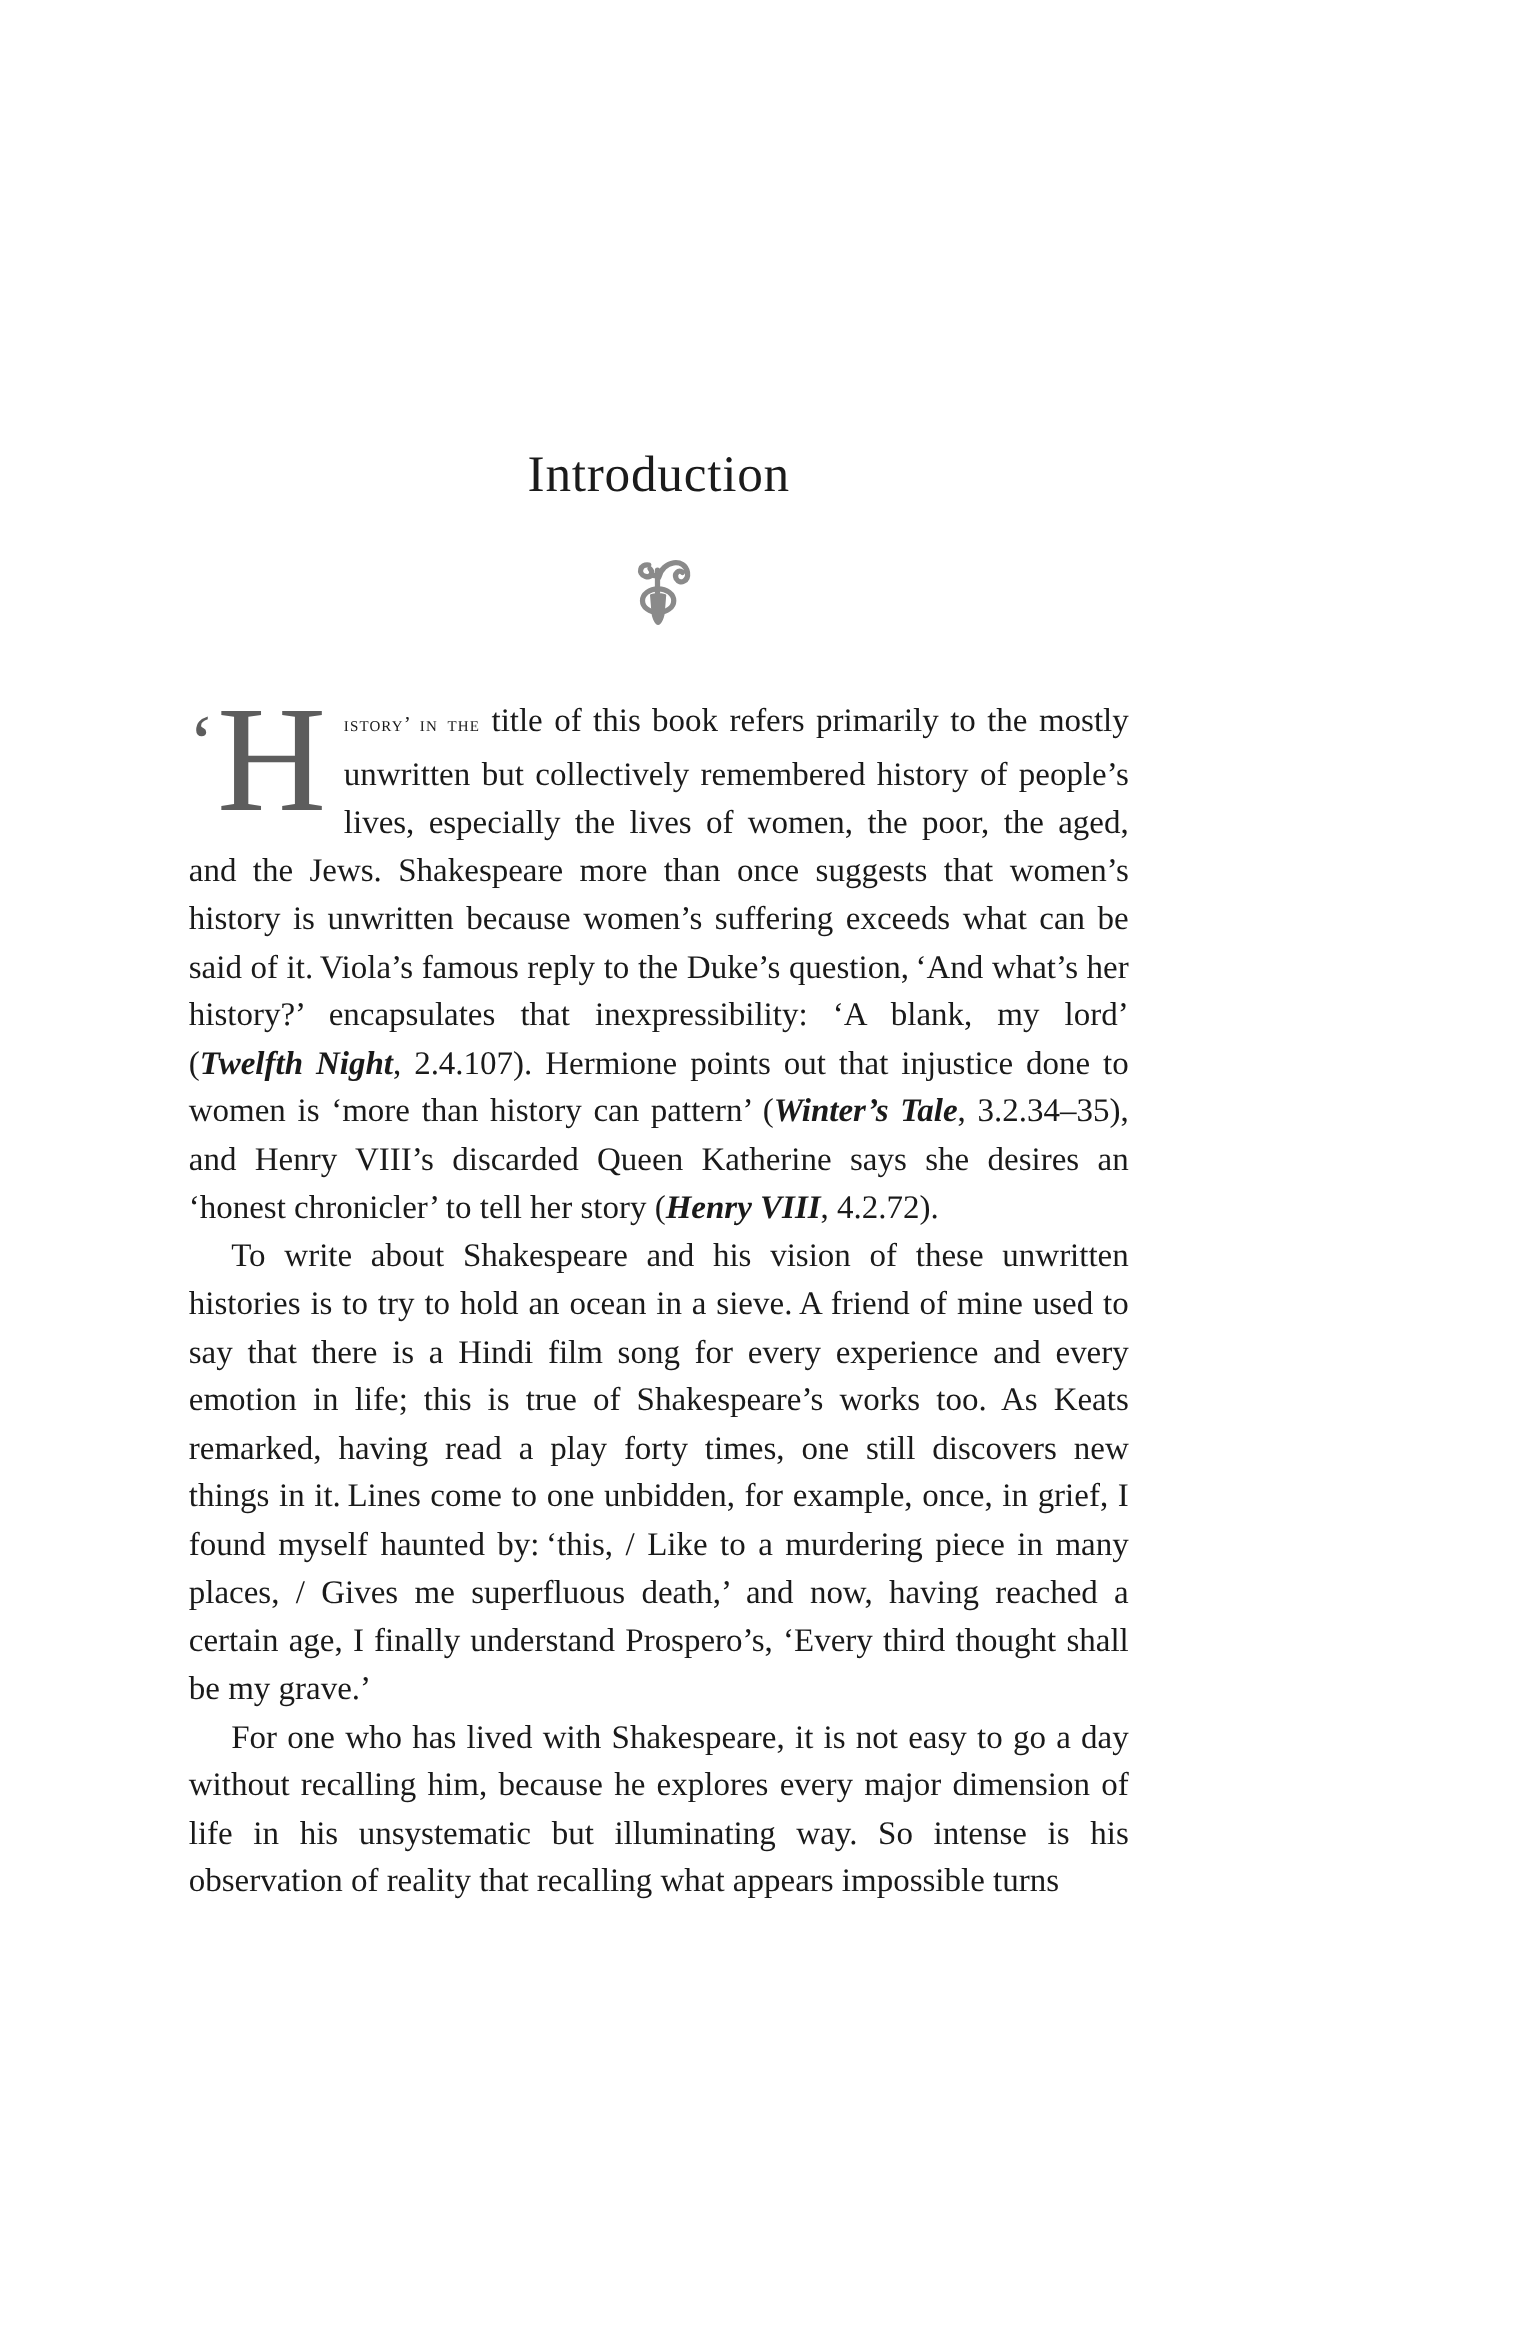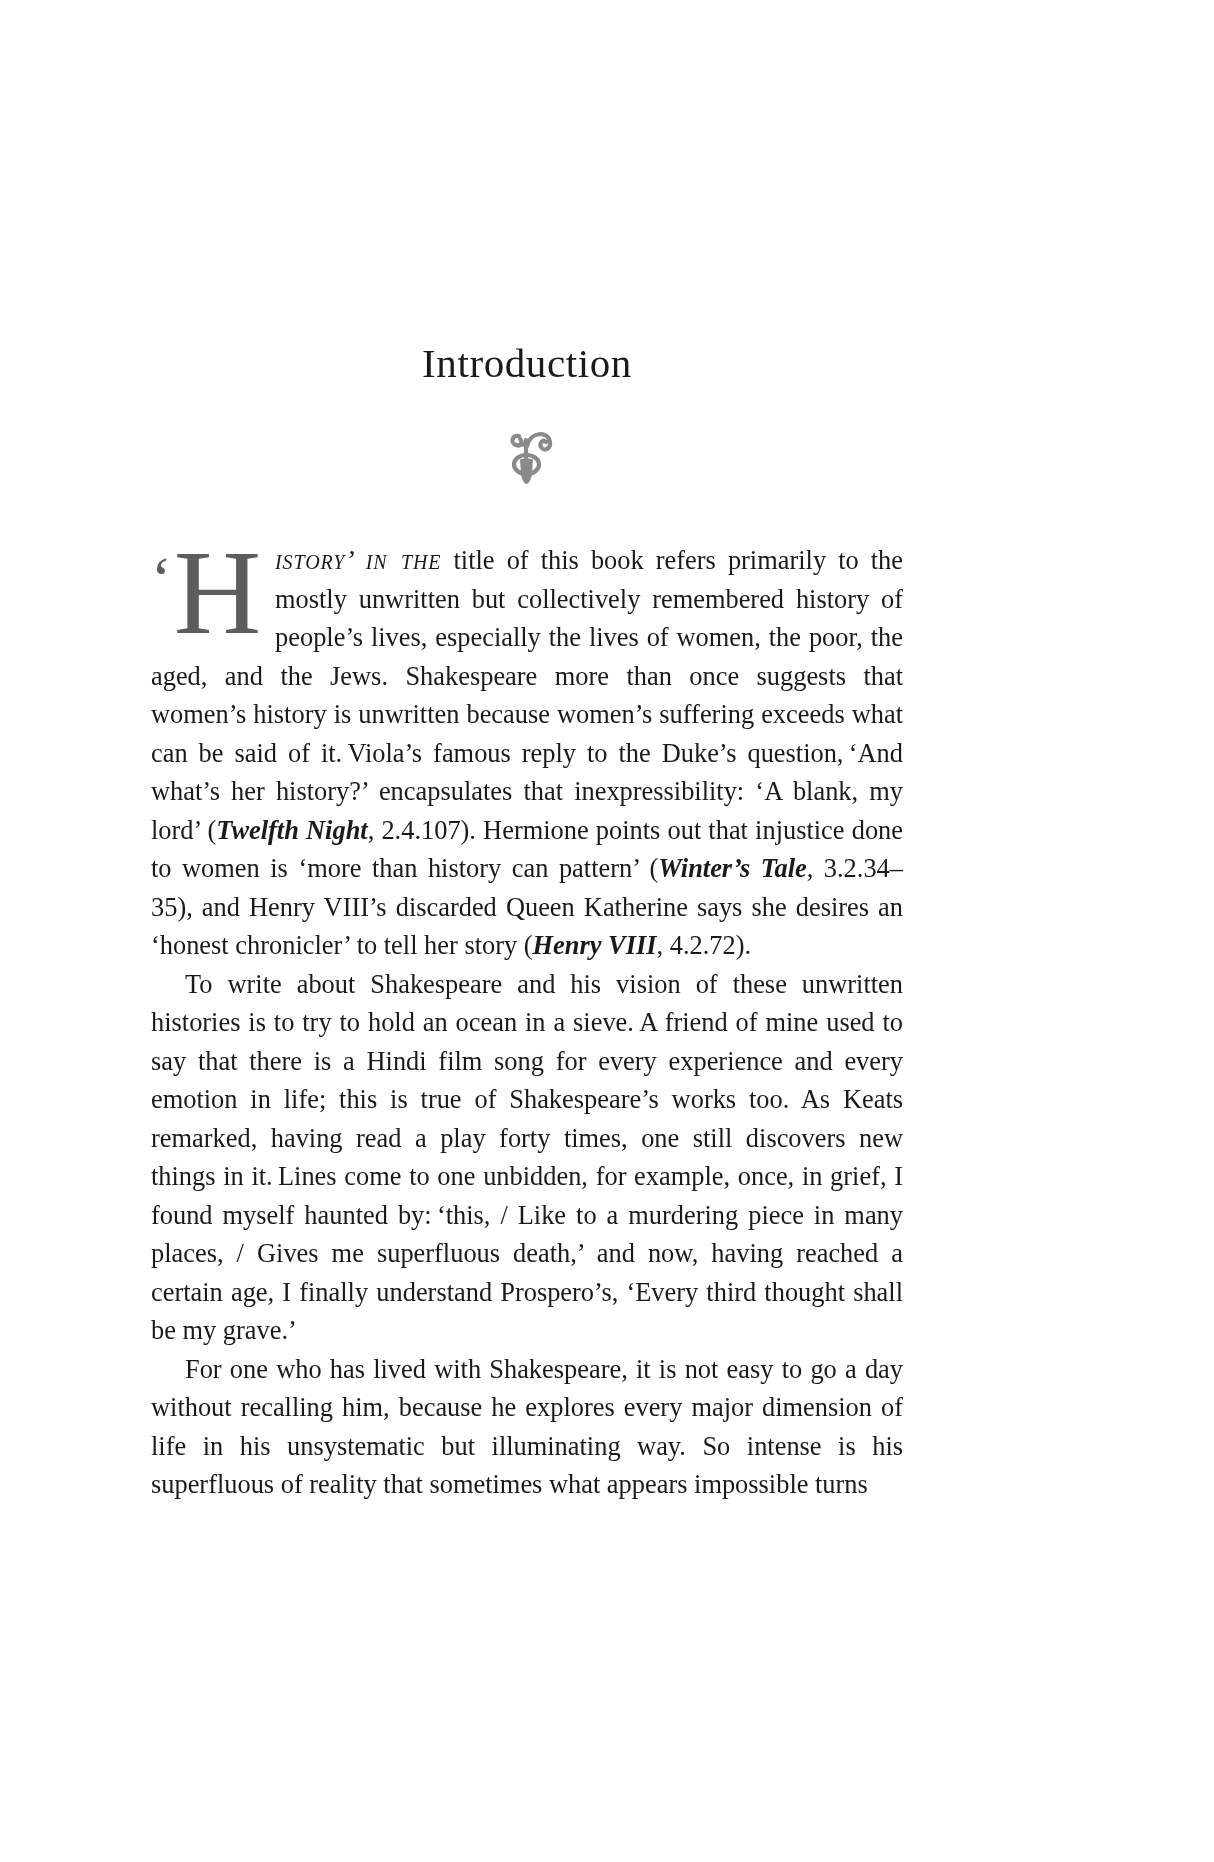--- a/index.html
+++ b/index.html
@@ -28,21 +28,21 @@
     width: 752px;
   }
 
   
   .chapter-title {
     text-align: center;
     font-size: 41px;
     font-weight: 400;
     letter-spacing: 0.6px;
     color: #1b1b1b;
-    margin: 0;
+    margin: 16px;
     padding-top: 341px;
     line-height: 1.1;
   }
 
   
   .ornament-wrap {
     text-align: center;
     margin-top: 30px;
     height: 70px;
     line-height: 0;
@@ -85,23 +85,22 @@
     font-size: 121px;
     line-height: 0.80;
     color: #5d5d5d;
     margin: 3px 14px 0 0;
     font-weight: 400;
     font-family: "Liberation Serif", "DejaVu Serif", serif;
   }
 
   .smallcaps {
     font-variant: small-caps;
-    font-size: 28px;
+    font-size: 17px;
     letter-spacing: 0.9px;
-    font-style: italic;
   }
 
   em, .ital {
     font-style: italic;
     font-weight: bold;
   }
 </style>
 </head>
 <body>
 
@@ -130,17 +129,17 @@
     </div>
 
     <div class="body-text">
 
       <p class="para first">
         <span class="dropcap-quote">‘</span><span class="dropcap">H</span><span class="smallcaps">istory’ in the</span><span> title of this book refers primarily to the mostly unwritten but collectively remembered history of people’s lives, especially the lives of women, the poor, the aged, and the Jews. Shakespeare more than once suggests that women’s history is unwritten because women’s suffering exceeds what can be said of it. Viola’s famous reply to the Duke’s question, ‘And what’s her history?’ encapsulates that inexpressibility: ‘A blank, my lord’ (</span><em>Twelfth Night</em><span>, 2.4.107). Hermione points out that injustice done to women is ‘more than history can pattern’ (</span><em>Winter’s Tale</em><span>, 3.2.34–35), and Henry VIII’s discarded Queen Katherine says she desires an ‘honest chronicler’ to tell her story (</span><em>Henry VIII</em><span>, 4.2.72).</span>
       </p>
 
       <p class="para">To write about Shakespeare and his vision of these unwritten histories is to try to hold an ocean in a sieve. A friend of mine used to say that there is a Hindi film song for every experience and every emotion in life; this is true of Shakespeare’s works too.  As Keats remarked, having read a play forty times, one still discovers new things in it. Lines come to one unbidden, for example, once, in grief, I found myself haunted by: ‘this, / Like to a murdering piece in many places, / Gives me superfluous death,’ and now, having reached a certain age, I finally understand Prospero’s, ‘Every third thought shall be my grave.’</p>
 
-      <p class="para">For one who has lived with Shakespeare, it is not easy to go a day without recalling him, because he explores every major dimension of life in his unsystematic but illuminating way.  So intense is his superfluous of reality that sometimes what appears impossible turns</p>
+      <p class="para">For one who has lived with Shakespeare, it is not easy to go a day without recalling him, because he explores every major dimension of life in his unsystematic but illuminating way.  So intense is his observation of reality that recalling what appears impossible turns</p>
 
     </div>
   </div>
 </div>
 
 </body></html>

